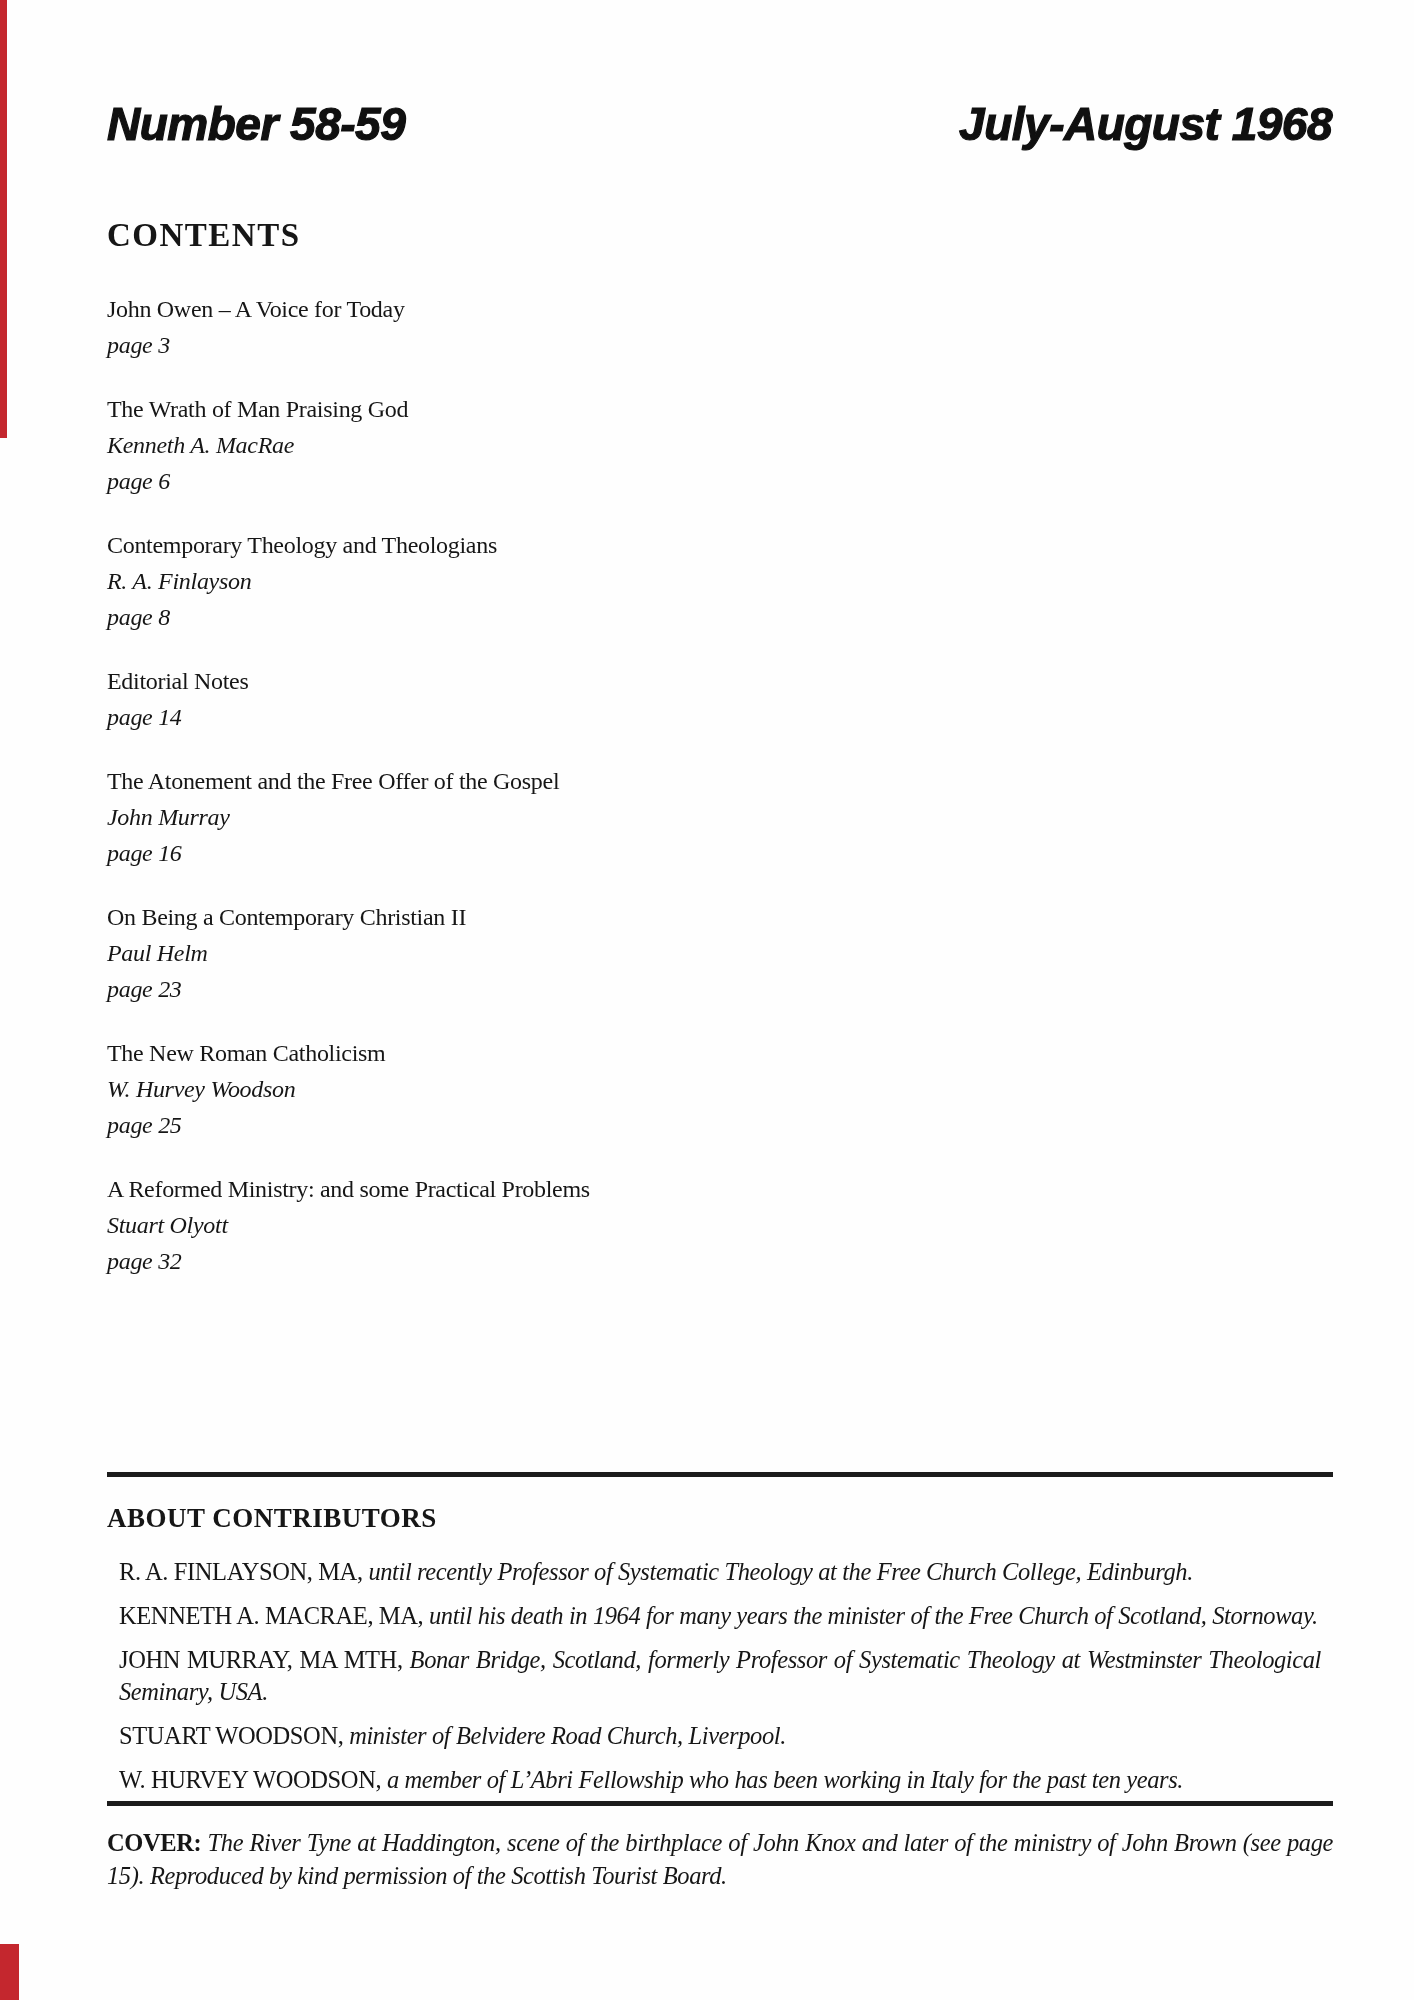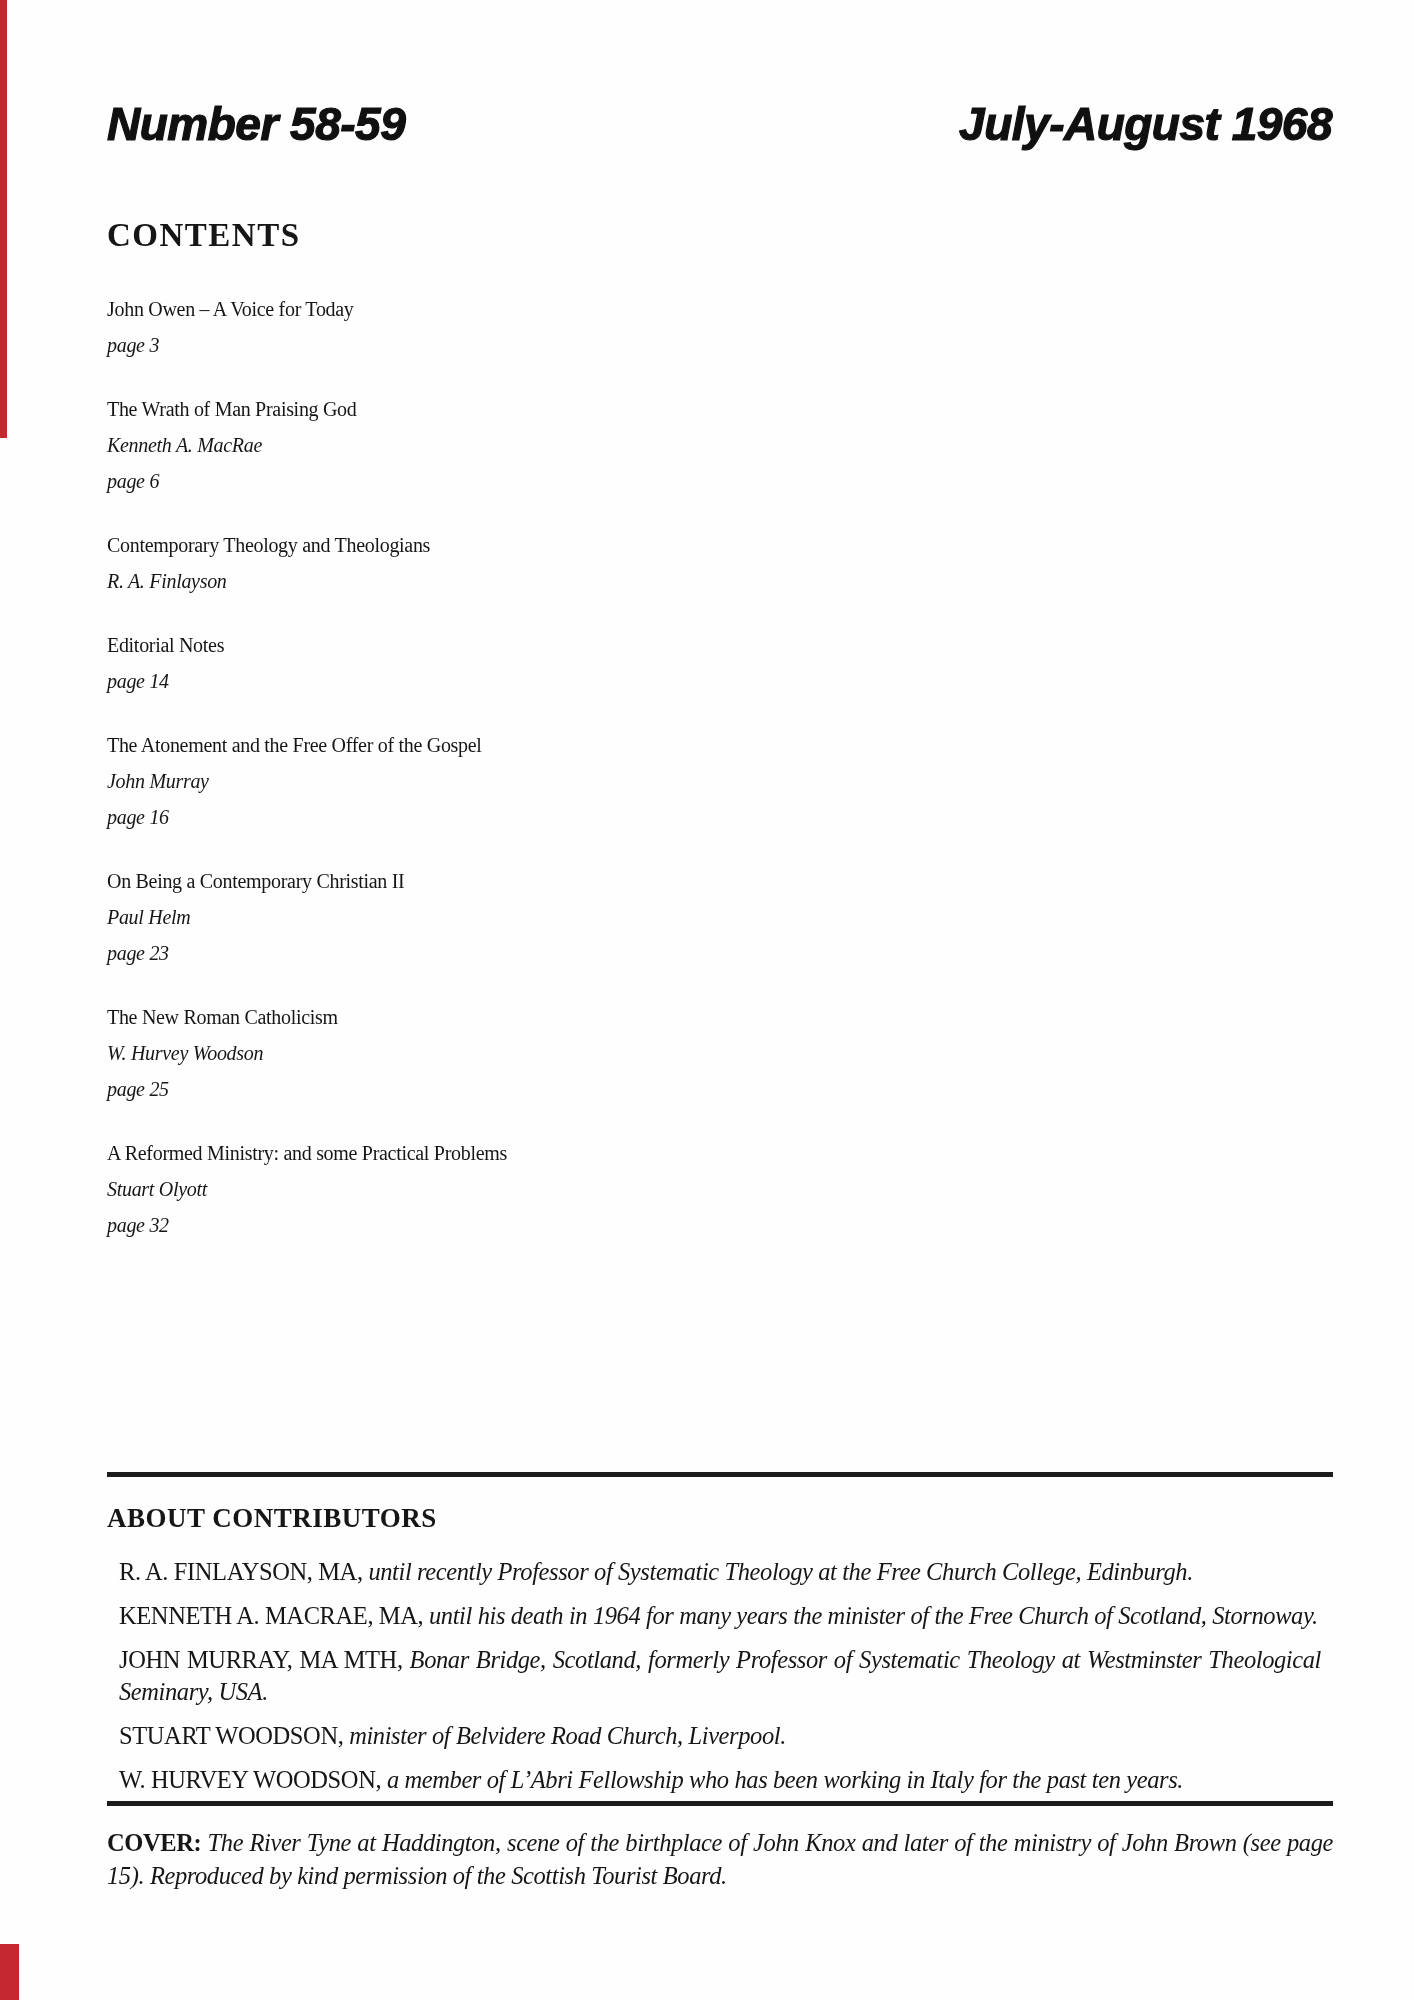--- a/index.html
+++ b/index.html
@@ -39,21 +39,21 @@
 
   .contents-heading {
     position: absolute; top: 219px; left: 107px; margin: 0;
     font-size: 33px; font-weight: 700; line-height: 1;
     letter-spacing: 1.5px;
     text-align: right;
   }
 
   .article-list {
     position: absolute; top: 291px; left: 107px; width: 1120px;
-    font-size: 20px; line-height: 36px; letter-spacing: -0.3px;
+    font-size: 24px; line-height: 36px; letter-spacing: -0.3px;
   }
   .article { margin: 0 0 28px 0; }
   .article-title { font-style: normal; }
   .article-author, .article-page { font-style: italic; }
 
   .rule {
     position: absolute; left: 107px; width: 1226px; height: 5px;
     background: #1c1c1c; border: none; margin: 0; padding: 0;
   }
   .rule-top { top: 1472px; }
@@ -107,20 +107,21 @@
 
   <div class="article">
     <div class="article-title">The Wrath of Man Praising God</div>
     <div class="article-author">Kenneth A. MacRae</div>
     <div class="article-page">page 6</div>
   </div>
 
   <div class="article">
     <div class="article-title">Contemporary Theology and Theologians</div>
     <div class="article-author">R. A. Finlayson</div>
+    <div class="article-page">page 8</div>
   </div>
 
   <div class="article">
     <div class="article-title">Editorial Notes</div>
 
     <div class="article-page">page 14</div>
   </div>
 
   <div class="article">
     <div class="article-title">The Atonement and the Free Offer of the Gospel</div>

